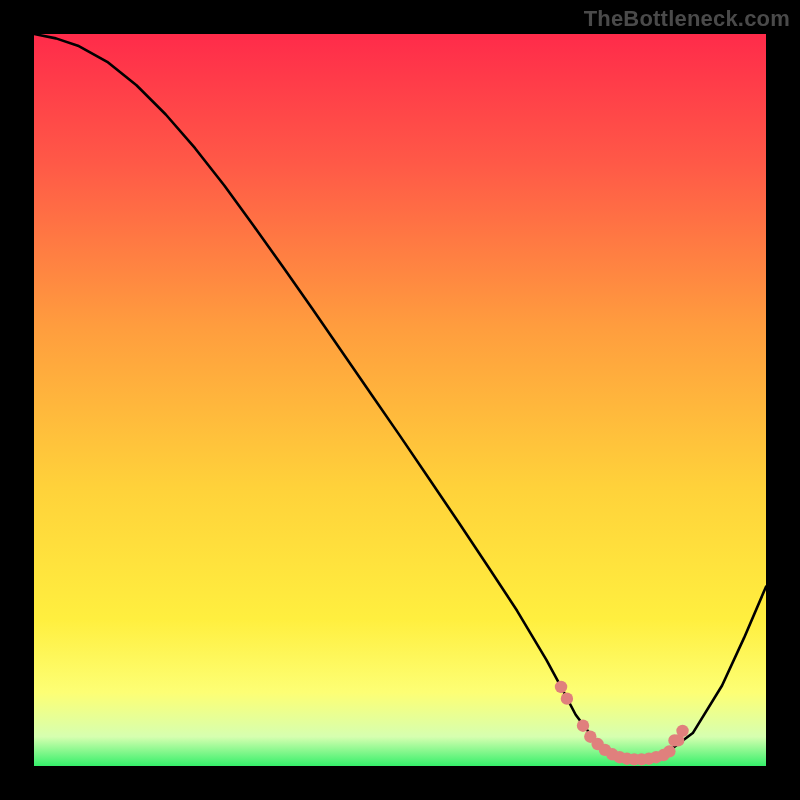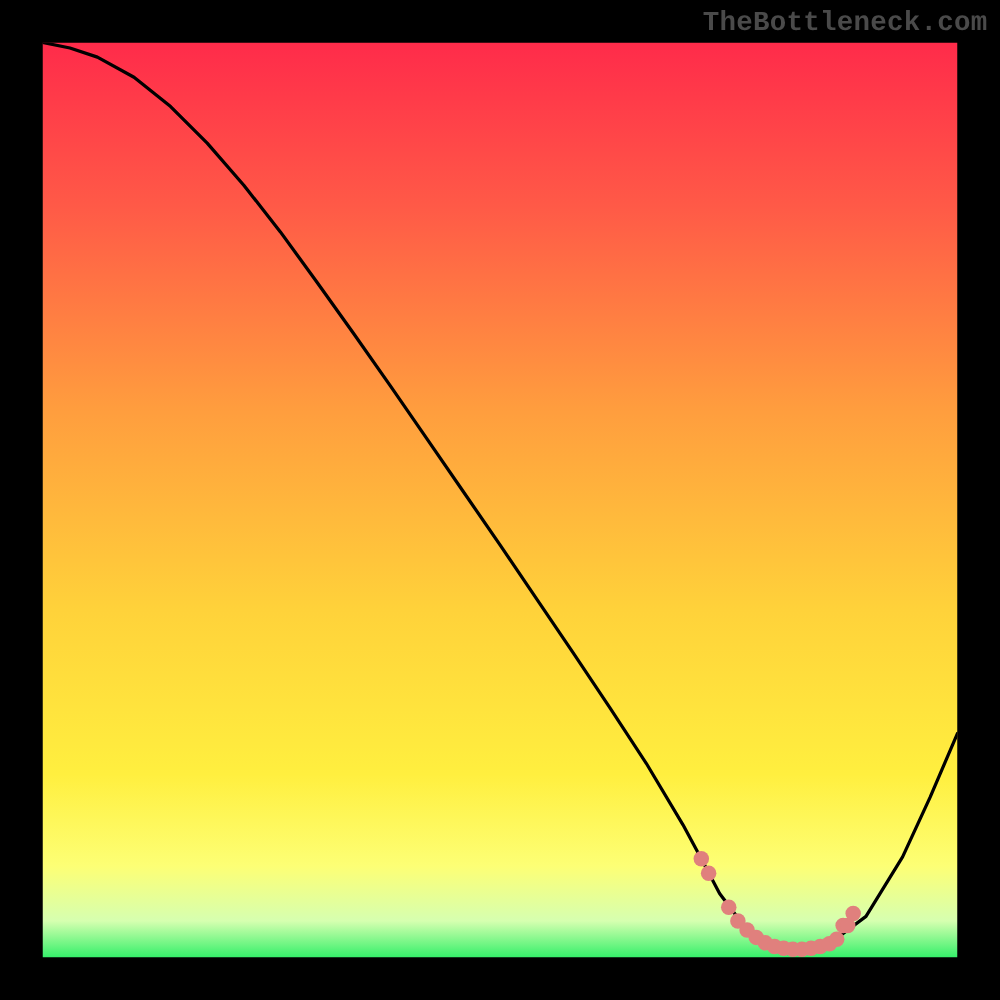--- a/index.html
+++ b/index.html
@@ -14,21 +14,21 @@
     position: relative;
     width: 800px;
     height: 800px;
     background: #000;
   }
   .watermark {
     position: absolute;
     top: 6px;
     right: 10px;
     color: #4a4a4a;
-    font-family: Liberation Mono, monospace;
+    font-family: Liberation Sans, sans-serif;
     font-size: 22px;
     font-weight: 600;
     letter-spacing: 0.2px;
     z-index: 30;
   }
   .plot-frame {
     position: absolute;
     left: 34px;
     top: 34px;
     width: 732px;

